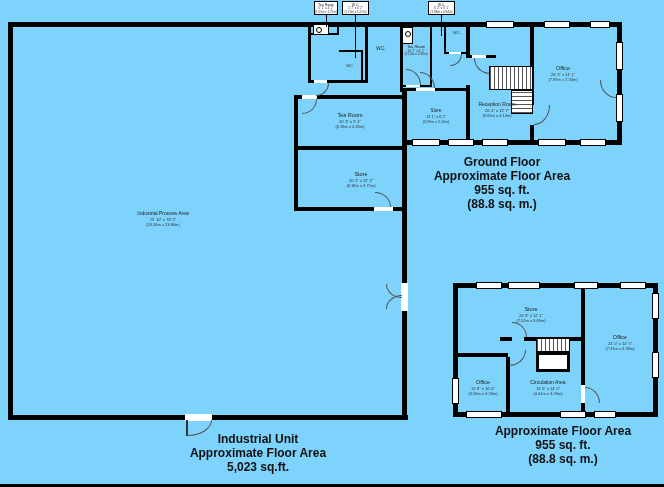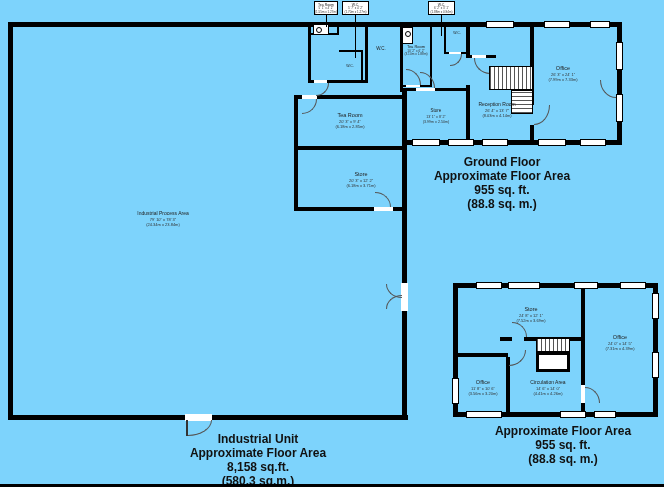--- a/index.html
+++ b/index.html
@@ -178,22 +178,21 @@
 
   <div class="sum" style="left:502px;top:155px;">
     <div>Ground Floor</div>
     <div>Approximate Floor Area</div>
     <div>955 sq. ft.</div>
     <div>(88.8 sq. m.)</div>
   </div>
   <div class="sum" style="left:258px;top:432px;">
     <div>Industrial Unit</div>
     <div>Approximate Floor Area</div>
-    <div>8,158 sq.ft.</div>
-    <div>(580.3 sq.m.)</div>
+    <div>5,023 sq.ft.</div>
   </div>
   <div class="sum" style="left:563px;top:424px;">
     <div>Approximate Floor Area</div>
     <div>955 sq. ft.</div>
     <div>(88.8 sq. m.)</div>
   </div>
 
   <div class="wall" style="left:453px;top:283px;width:205px;height:5px;"></div>
   <div class="wall" style="left:453px;top:412px;width:205px;height:5px;"></div>
   <div class="wall" style="left:453px;top:283px;width:5px;height:134px;"></div>

